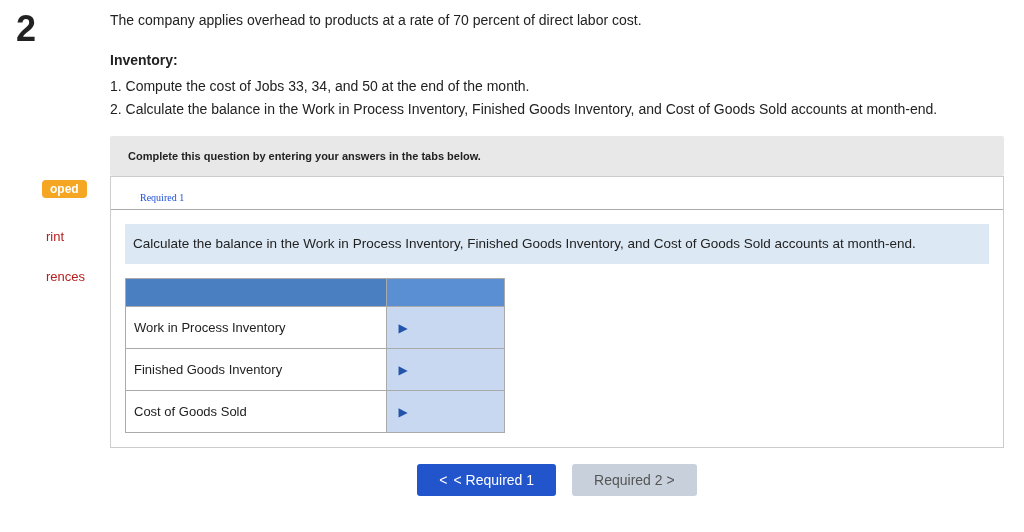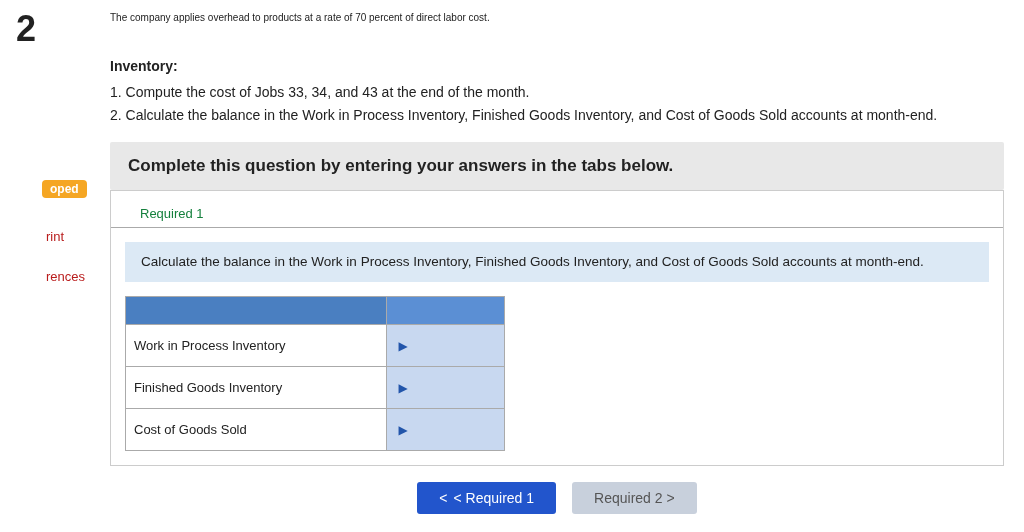--- a/index.html
+++ b/index.html
@@ -53,77 +53,78 @@
       padding: 2px 8px;
       font-size: 12px;
       font-weight: bold;
       margin-bottom: 8px;
     }
     .main-content {
       flex: 1;
       padding: 10px 20px 10px 10px;
     }
     .intro-text {
-      font-size: 10px;
-      margin-bottom: 30px;
+      font-size: 14px;
+      margin-bottom: 18px;
       line-height: 1.5;
     }
     .required-label {
       font-weight: bold;
       margin-bottom: 4px;
     }
     .required-items {
       margin-bottom: 16px;
     }
     .required-items p {
       line-height: 1.6;
     }
     .complete-box {
       background: #e8e8e8;
       padding: 14px 18px;
       margin-bottom: 0;
       border-radius: 2px;
     }
     .complete-box-text {
       font-weight: bold;
-      font-size: 17px;
+      font-size: 11px;
     }
     .tabs-container {
       border: 1px solid #ccc;
       margin-top: 0;
     }
     .tabs-header {
       display: flex;
       background: #fff;
       border-bottom: 1px solid #aaa;
       padding: 8px 10px 0 10px;
       gap: 0;
     }
     .tab {
       padding: 6px 18px;
       cursor: pointer;
-      font-size: 13px;
+      font-size: 10px;
       border: 1px solid transparent;
       border-bottom: none;
       background: #fff;
-      color: #15803d;
+      color: #1d4ed8;
+      font-family: Liberation Serif, serif;
     }
     .tab.active {
       border: 2px dotted #666;
       border-bottom: 1px solid #fff;
       background: #fff;
       font-weight: normal;
       margin-bottom: -1px;
     }
     .tab-content {
       padding: 14px 14px 14px 14px;
     }
     .tab-description {
       background: #dce9f5;
-      padding: 10px 16px;
+      padding: 10px 8px;
       font-size: 13.5px;
       line-height: 1.5;
       margin-bottom: 14px;
     }
     .data-table {
       border-collapse: collapse;
       width: 380px;
     }
     .data-table thead tr th {
       background: #4a7fc1;
@@ -212,21 +213,21 @@
     <div class="sidebar-badge">oped</div>
     <div class="sidebar-item">rint</div>
     <div class="sidebar-item">rences</div>
   </div>
 
   <div class="main-content">
     <p class="intro-text">The company applies overhead to products at a rate of 70 percent of direct labor cost.</p>
 
     <div class="required-items">
       <p class="required-label">Inventory:</p>
-      <p>1. Compute the cost of Jobs 33, 34, and 43 at the end of the month.</p>
+      <p>1. Compute the cost of Jobs 33, 34, and 50 at the end of the month.</p>
       <p>2. Calculate the balance in the Work in Process Inventory, Finished Goods Inventory, and Cost of Goods Sold accounts at month-end.</p>
     </div>
 
     <div class="complete-box">
       <p class="complete-box-text">Complete this question by entering your answers in the tabs below.</p>
     </div>
 
     <div class="tabs-container">
       <div class="tabs-header">
         <div class="tab">Required 1</div>

